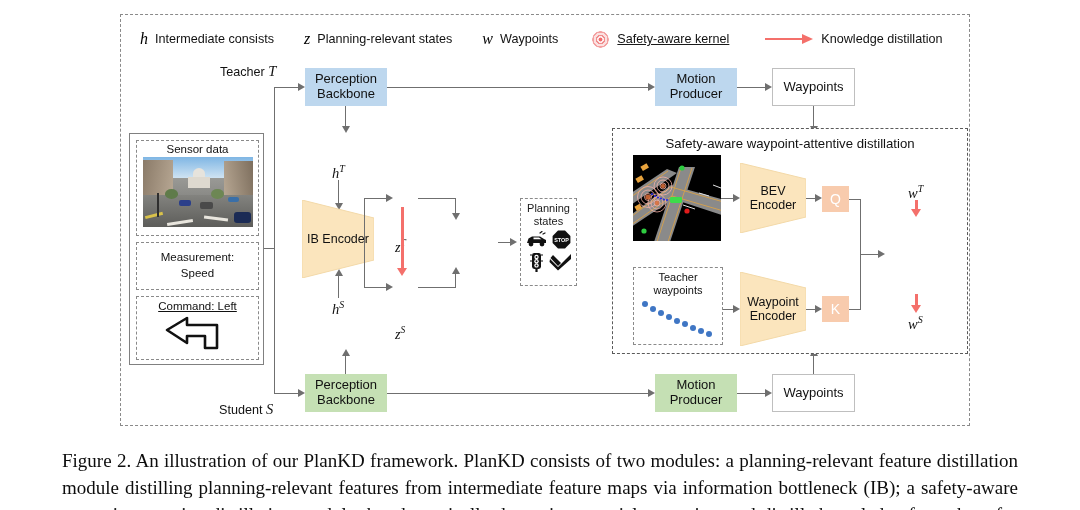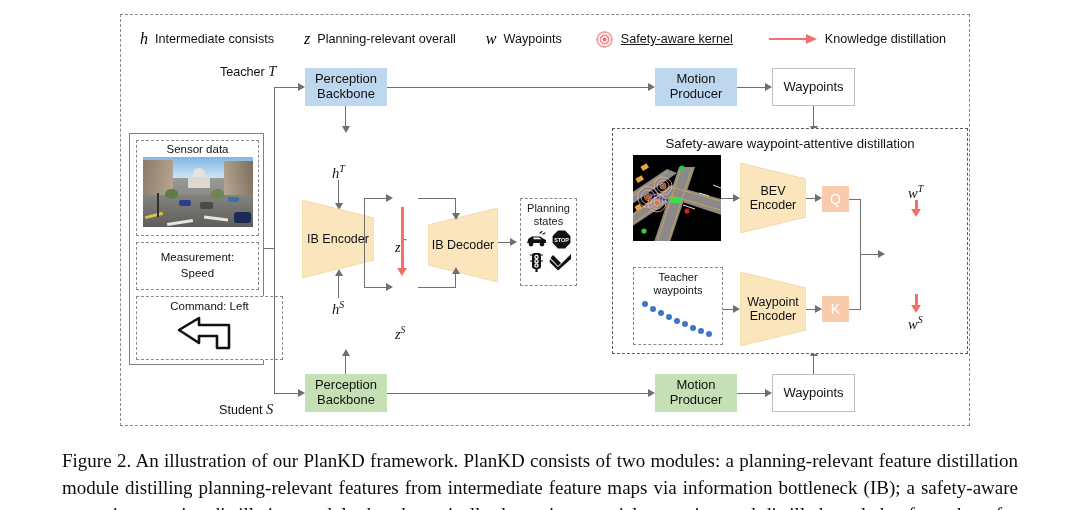--- a/index.html
+++ b/index.html
@@ -146,22 +146,22 @@
      background:#3a6fa8; border-radius:2px; }
   .sensor-img .tree { position:absolute; left:20%; bottom:40%; width:12%; height:14%;
      background:#5f7b4a; border-radius:50%; }
   .sensor-img .tree2 { position:absolute; left:62%; bottom:40%; width:12%; height:15%;
      background:#6d8754; border-radius:50%; }
   .sensor-img .pole { position:absolute; left:13%; bottom:14%; width:2px; height:34%;
      background:#2e2e2e; }
 
   .measure-cell { left: 6px; top: 108px; width: 123px; height: 48px;
      justify-content: center; line-height: 1.35; }
-  .command-cell { left: 6px; top: 162px; width: 147px; height: 64px;
-     padding-top: 3px; }
+  .command-cell { left: 6px; top: 162px; width: 123px; height: 64px;
+     padding-top: 3px; text-decoration: underline; }
   .turn-arrow { margin-top: 2px; }
 
   
   .module {
     position: absolute;
     border: 1.6px dashed #5a5a5a;
     background: #fff;
   }
   .module-title {
     position: absolute;
@@ -295,21 +295,21 @@
 
   <div class="outer-frame"></div>
 
   <div class="legend">
     <div class="legend-item" style="margin-left:10px;">
       <span class="legend-sym">h</span>
       <span class="legend-txt">Intermediate consists</span>
     </div>
     <div class="legend-item" style="margin-left:30px;">
       <span class="legend-sym">z</span>
-      <span class="legend-txt">Planning-relevant overall</span>
+      <span class="legend-txt">Planning-relevant states</span>
     </div>
     <div class="legend-item" style="margin-left:30px;">
       <span class="legend-sym">w</span>
       <span class="legend-txt">Waypoints</span>
     </div>
     <div class="legend-item" style="margin-left:34px;text-decoration:underline;">
       <span class="kernel-icon"></span>
       <span class="legend-txt">Safety-aware  kernel</span>
     </div>
     <div class="legend-item" style="margin-left:36px;text-align:right;">
@@ -438,26 +438,20 @@
   <div class="ln lnv" style="left:338px; top:272px; height:26px;"></div>
   <div class="av-up" style="left:334.5px; top:269px;"></div>
 
   <div class="trap" style="left:302px; top:200px; width:72px; height:78px;">
     <svg width="72" height="78" viewBox="0 0 72 78">
       <polygon points="0,0 72,18 72,60 0,78" fill="#fbe5bd" stroke="#f3d9a8" stroke-width="1"></polygon>
     </svg>
     <div class="lbl">IB Encoder</div>
   </div>
 
-  <div class="trap" style="left:428px; top:208px; width:70px; height:74px;">
-    <svg width="70" height="74" viewBox="0 0 70 74">
-      <polygon points="0,17 70,0 70,74 0,57" fill="#fbe5bd" stroke="#f3d9a8" stroke-width="1"></polygon>
-    </svg>
-    <div class="lbl">IB Decoder</div>
-  </div>
 
   <div class="zlabel" style="left:395px; top:190px;">
     <span>z</span><sup>T</sup>
   </div>
   <div class="zlabel" style="left:395px; top:277px;">
     <span>z</span><sup>S</sup>
   </div>
 
   <div class="ln lnv" style="left:364px; top:198px; height:90px;"></div>
   <div class="ln lnh" style="left:364px; top:198px; width:22px;"></div>

